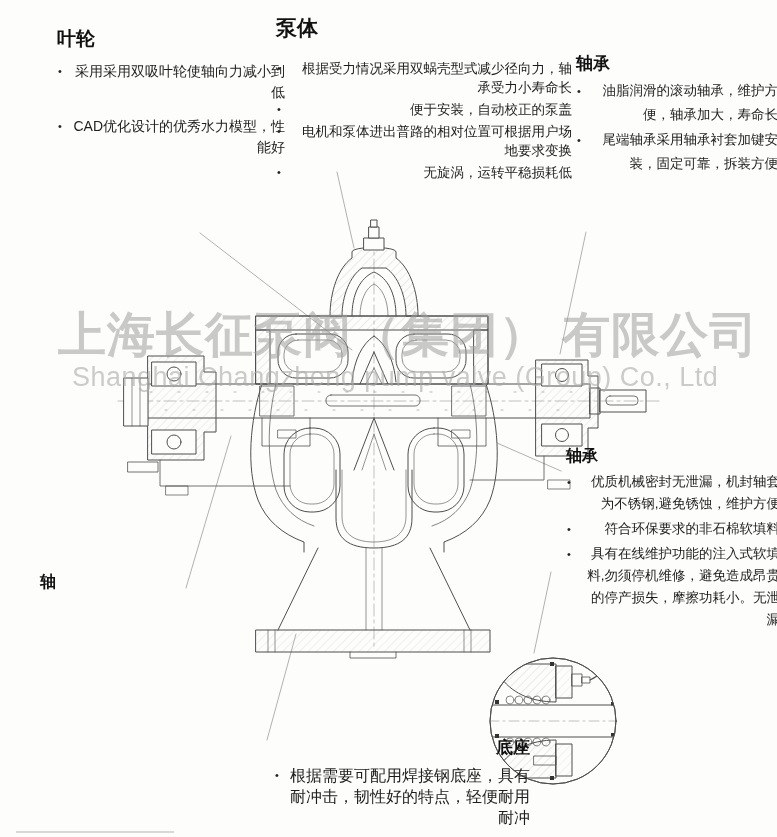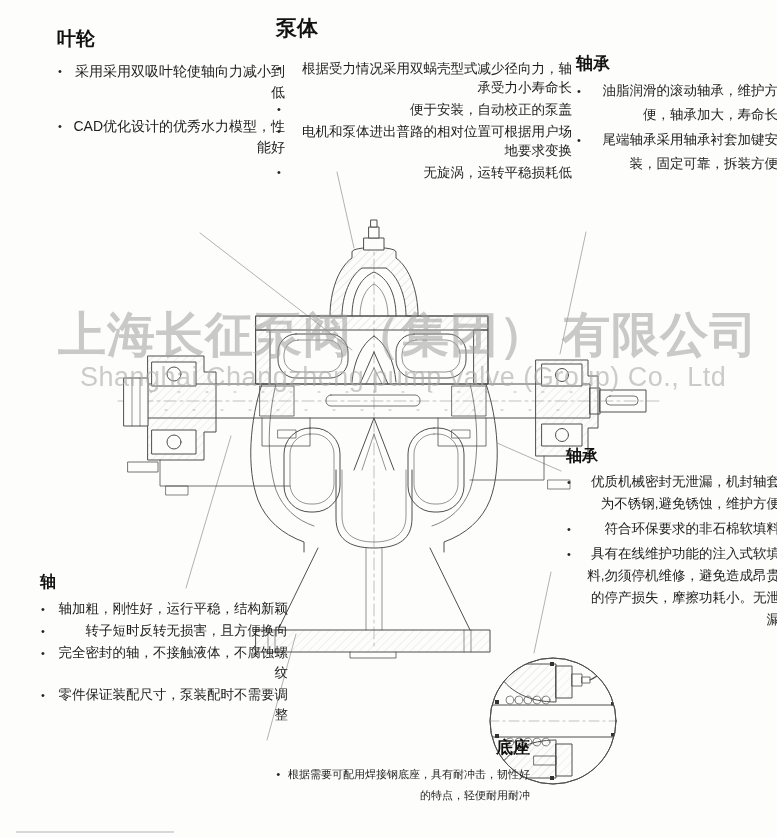--- a/index.html
+++ b/index.html
@@ -27,27 +27,27 @@
   .sec-bearingmid{left:566px;top:446px;width:214px;}
   .sec-bearingmid h2{font-size:16px;margin-bottom:4px;}
   .sec-bearingmid li{font-size:13.5px;line-height:22px;margin-bottom:3px;}
 
   .sec-shaft{left:40px;top:572px;width:248px;}
   .sec-shaft h2{font-size:16px;margin-bottom:6px;}
   .sec-shaft li{font-size:13.5px;line-height:20px;margin-bottom:2px;}
 
   .sec-base{left:274px;top:736px;width:256px;}
   .sec-base h2{font-size:17px;margin-bottom:6px;text-align:right;}
-  .sec-base li{font-size:11px;line-height:21px;font-family:Liberation Mono, monospace;}
+  .sec-base li{font-size:16px;line-height:21px;}
 
   #drawing{position:absolute;left:0;top:0;pointer-events:none;}
 
   .wm{position:absolute;pointer-events:none;white-space:nowrap;}
   .wm-cn{left:58px;top:303px;font-size:48px;font-weight:bold;letter-spacing:1px;color:rgba(158,158,158,0.55);}
-  .wm-en{left:80px;top:362px;font-size:27px;color:rgba(170,170,170,0.60);letter-spacing:0.5px;}
+  .wm-en{left:72px;top:362px;font-size:27px;color:rgba(170,170,170,0.60);letter-spacing:0.5px;}
 
   .bottom-rule{position:absolute;left:16px;top:831px;width:158px;height:2px;background:#d8d8d8;}
 </style>
 </head>
 <body>
 
 <div id="stage">
 
   <svg id="drawing" width="777" height="837" viewBox="0 0 777 837">
     <defs>
@@ -237,26 +237,20 @@
     <h2>轴承</h2>
     <ul>
       <li><span>优质机械密封无泄漏，机封轴套为不锈钢,避免锈蚀，维护方便</span></li>
       <li><span>符合环保要求的非石棉软填料</span></li>
       <li><span>具有在线维护功能的注入式软填料,勿须停机维修，避免造成昂贵的停产损失，摩擦功耗小。无泄漏</span></li>
     </ul>
   </section>
 
   <section class="sec sec-shaft">
     <h2>轴</h2>
-    <ul>
-      <li><span>轴加粗，刚性好，运行平稳，结构新颖</span></li>
-      <li><span>转子短时反转无损害，且方便换向</span></li>
-      <li><span>完全密封的轴，不接触液体，不腐蚀螺纹</span></li>
-      <li><span>零件保证装配尺寸，泵装配时不需要调整</span></li>
-    </ul>
   </section>
 
   <section class="sec sec-base">
     <h2>底座</h2>
     <ul>
       <li><span>根据需要可配用焊接钢底座，具有耐冲击，韧性好的特点，轻便耐用耐冲</span></li>
     </ul>
   </section>
 
   <div class="bottom-rule"></div>

